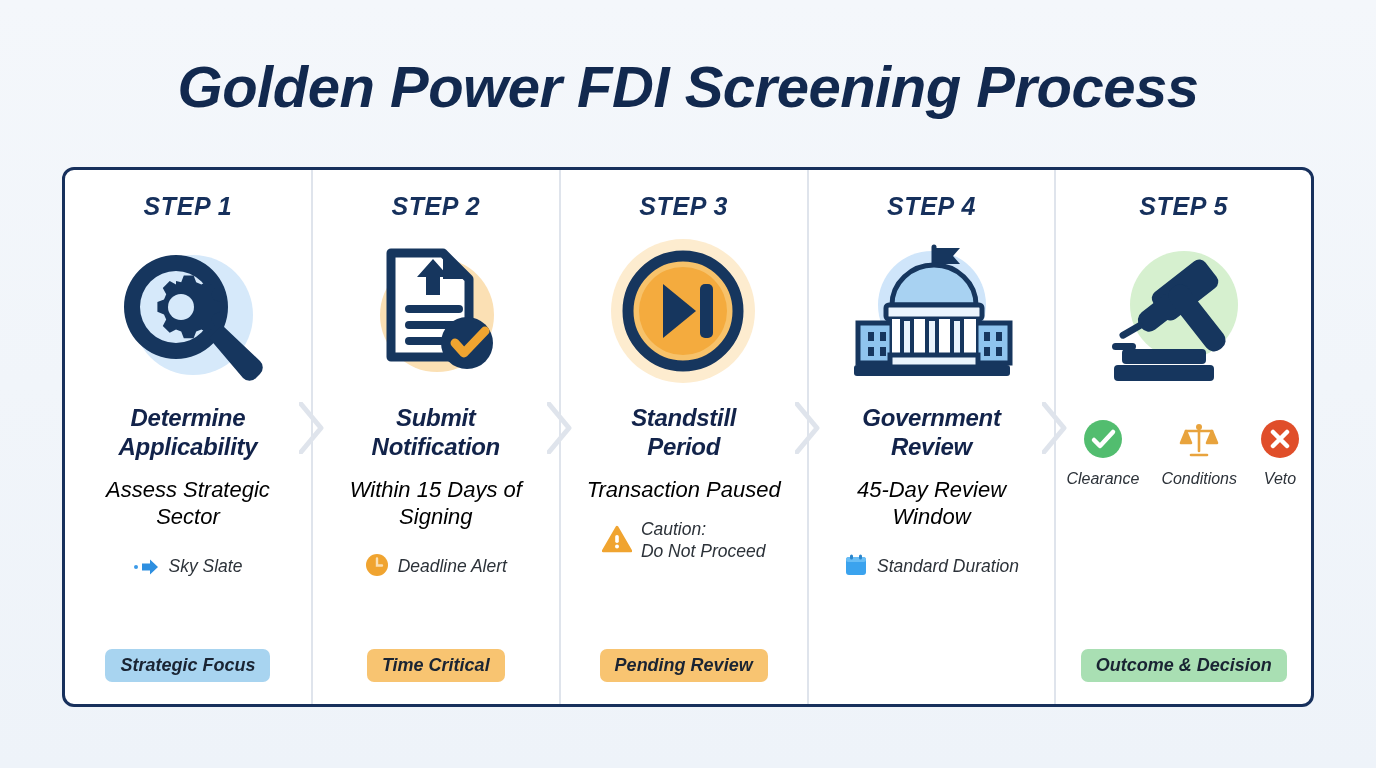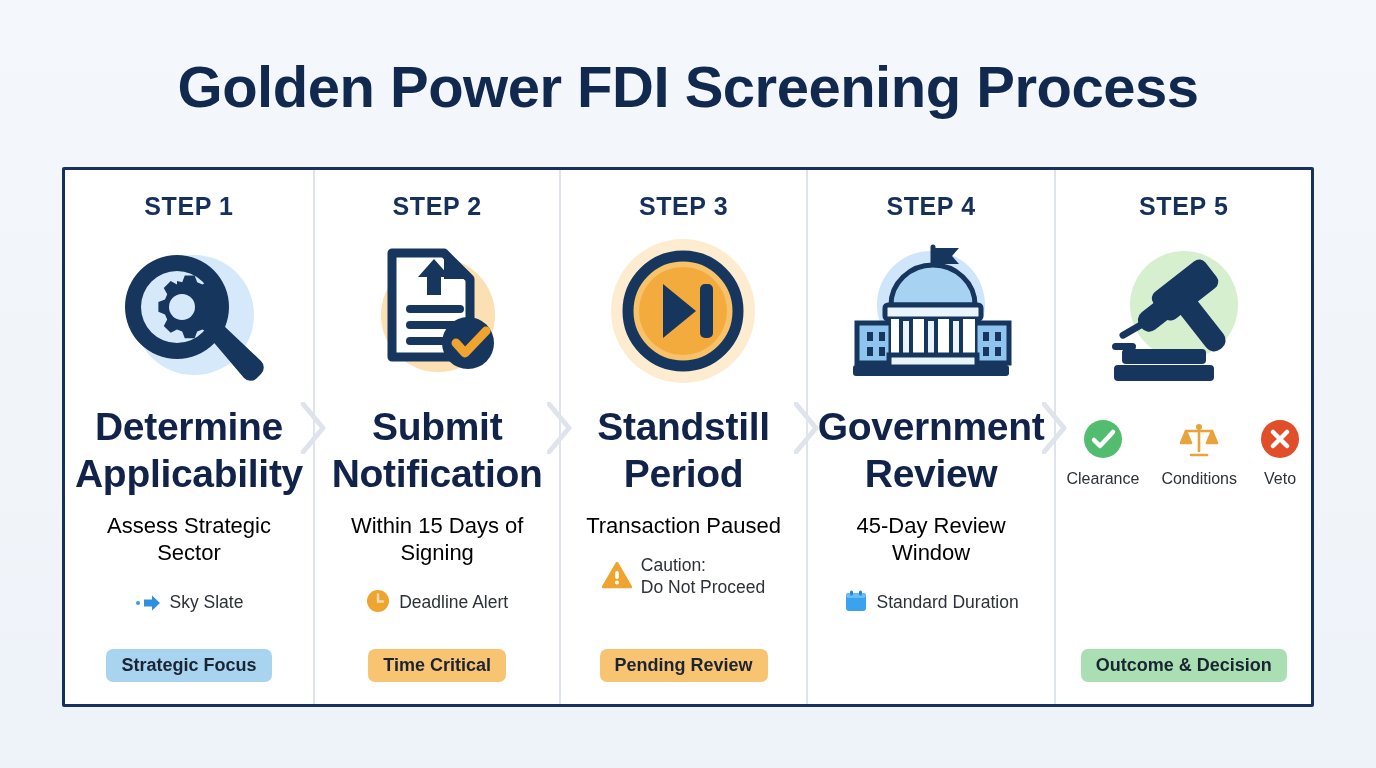--- a/index.html
+++ b/index.html
@@ -6,20 +6,21 @@
   html, body {
     width: 1376px; height: 768px;
     background: #f2f6fa;
     font-family: "Liberation Sans", sans-serif;
     overflow: hidden;
   }
   #page {
     position: relative;
     width: 1376px; height: 768px;
     background: linear-gradient(180deg,#f4f7fb 0%, #eef3f9 100%);
+    font-style: italic;
   }
 
   
   #title {
     text-align: center;
     font-size: 58px;
     font-weight: bold;
     color: #12294f;
     letter-spacing: -0.5px;
     padding-top: 57px;
@@ -27,21 +28,21 @@
     text-shadow: 0 1px 0 rgba(255,255,255,.6);
   }
 
   
   #board {
     position: absolute;
     left: 62px; top: 167px;
     width: 1252px; height: 540px;
     background: #ffffff;
     border: 3px solid #17305c;
-    border-radius: 2px;
+    border-radius: 12px;
     display: flex;
     overflow: hidden;
   }
 
   .step {
     position: relative;
     flex: 1 1 0;
     display: flex;
     flex-direction: column;
     align-items: center;
@@ -69,21 +70,21 @@
   .icon-wrap {
     height: 165px;
     width: 100%;
     display: flex;
     align-items: center;
     justify-content: center;
     margin-top: 2px;
   }
 
   .step-title {
-    font-size: 39px;
+    font-size: 24px;
     font-weight: bold;
     color: #12234a;
     text-align: center;
     line-height: 1.2;
     margin-top: 10px;
     letter-spacing: -0.3px;
   }
   .step-sub {
     font-size: 22px;
     color: #000000;

